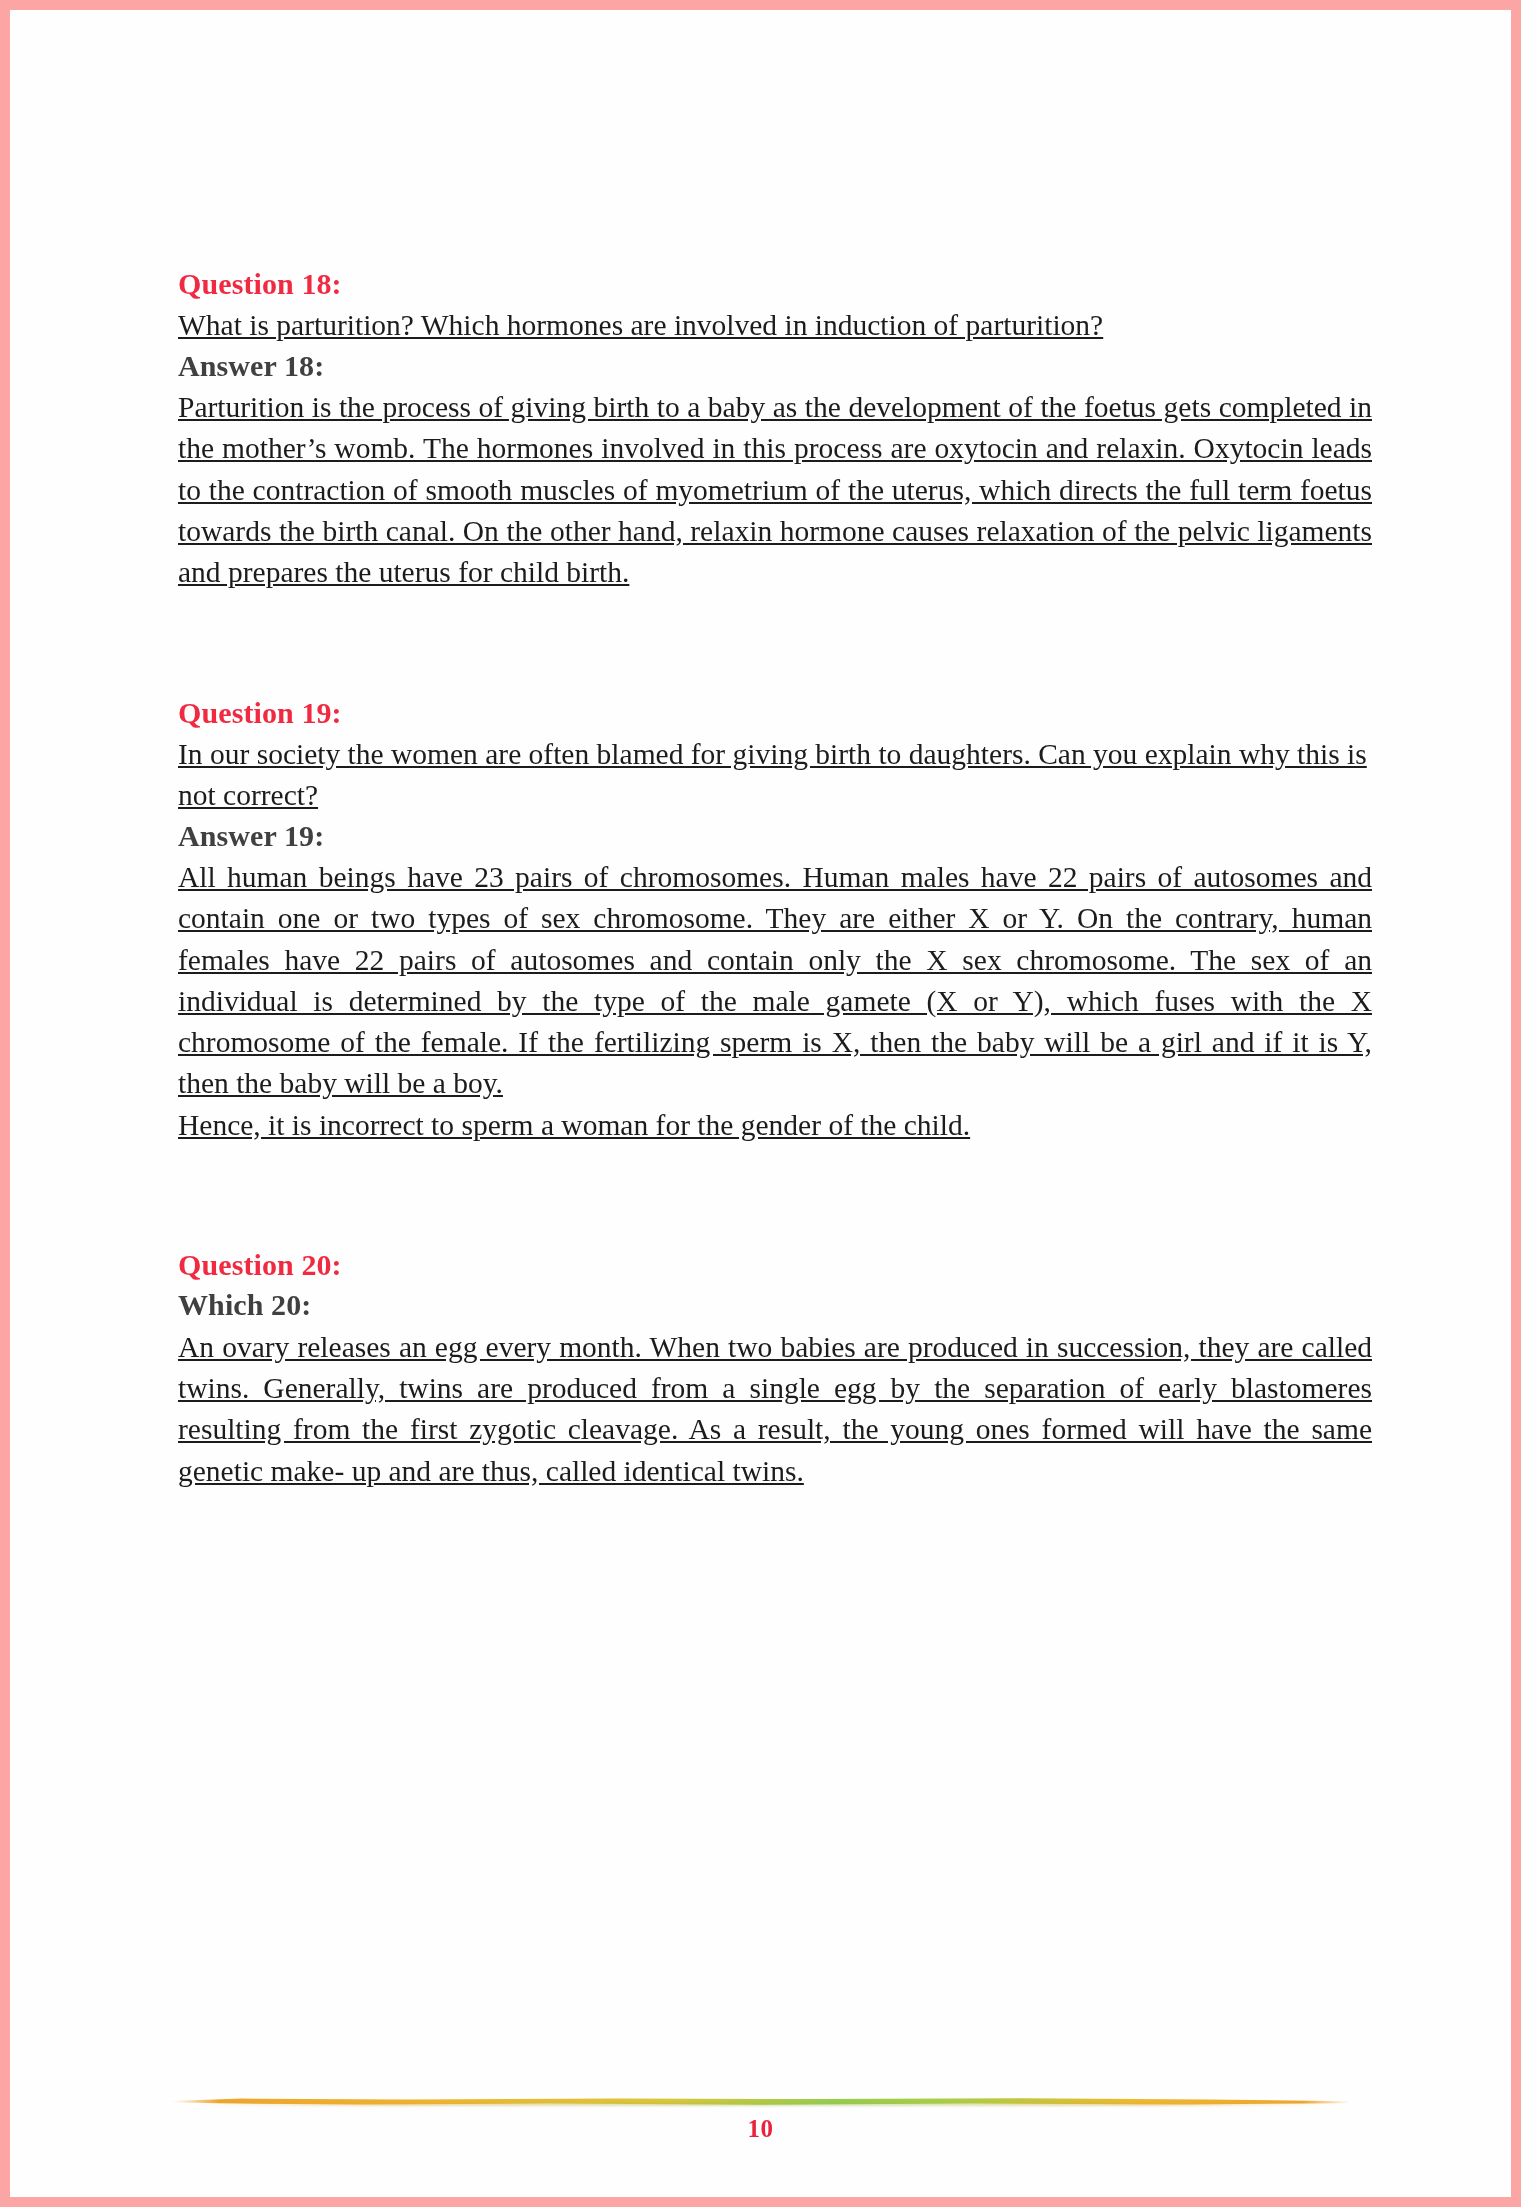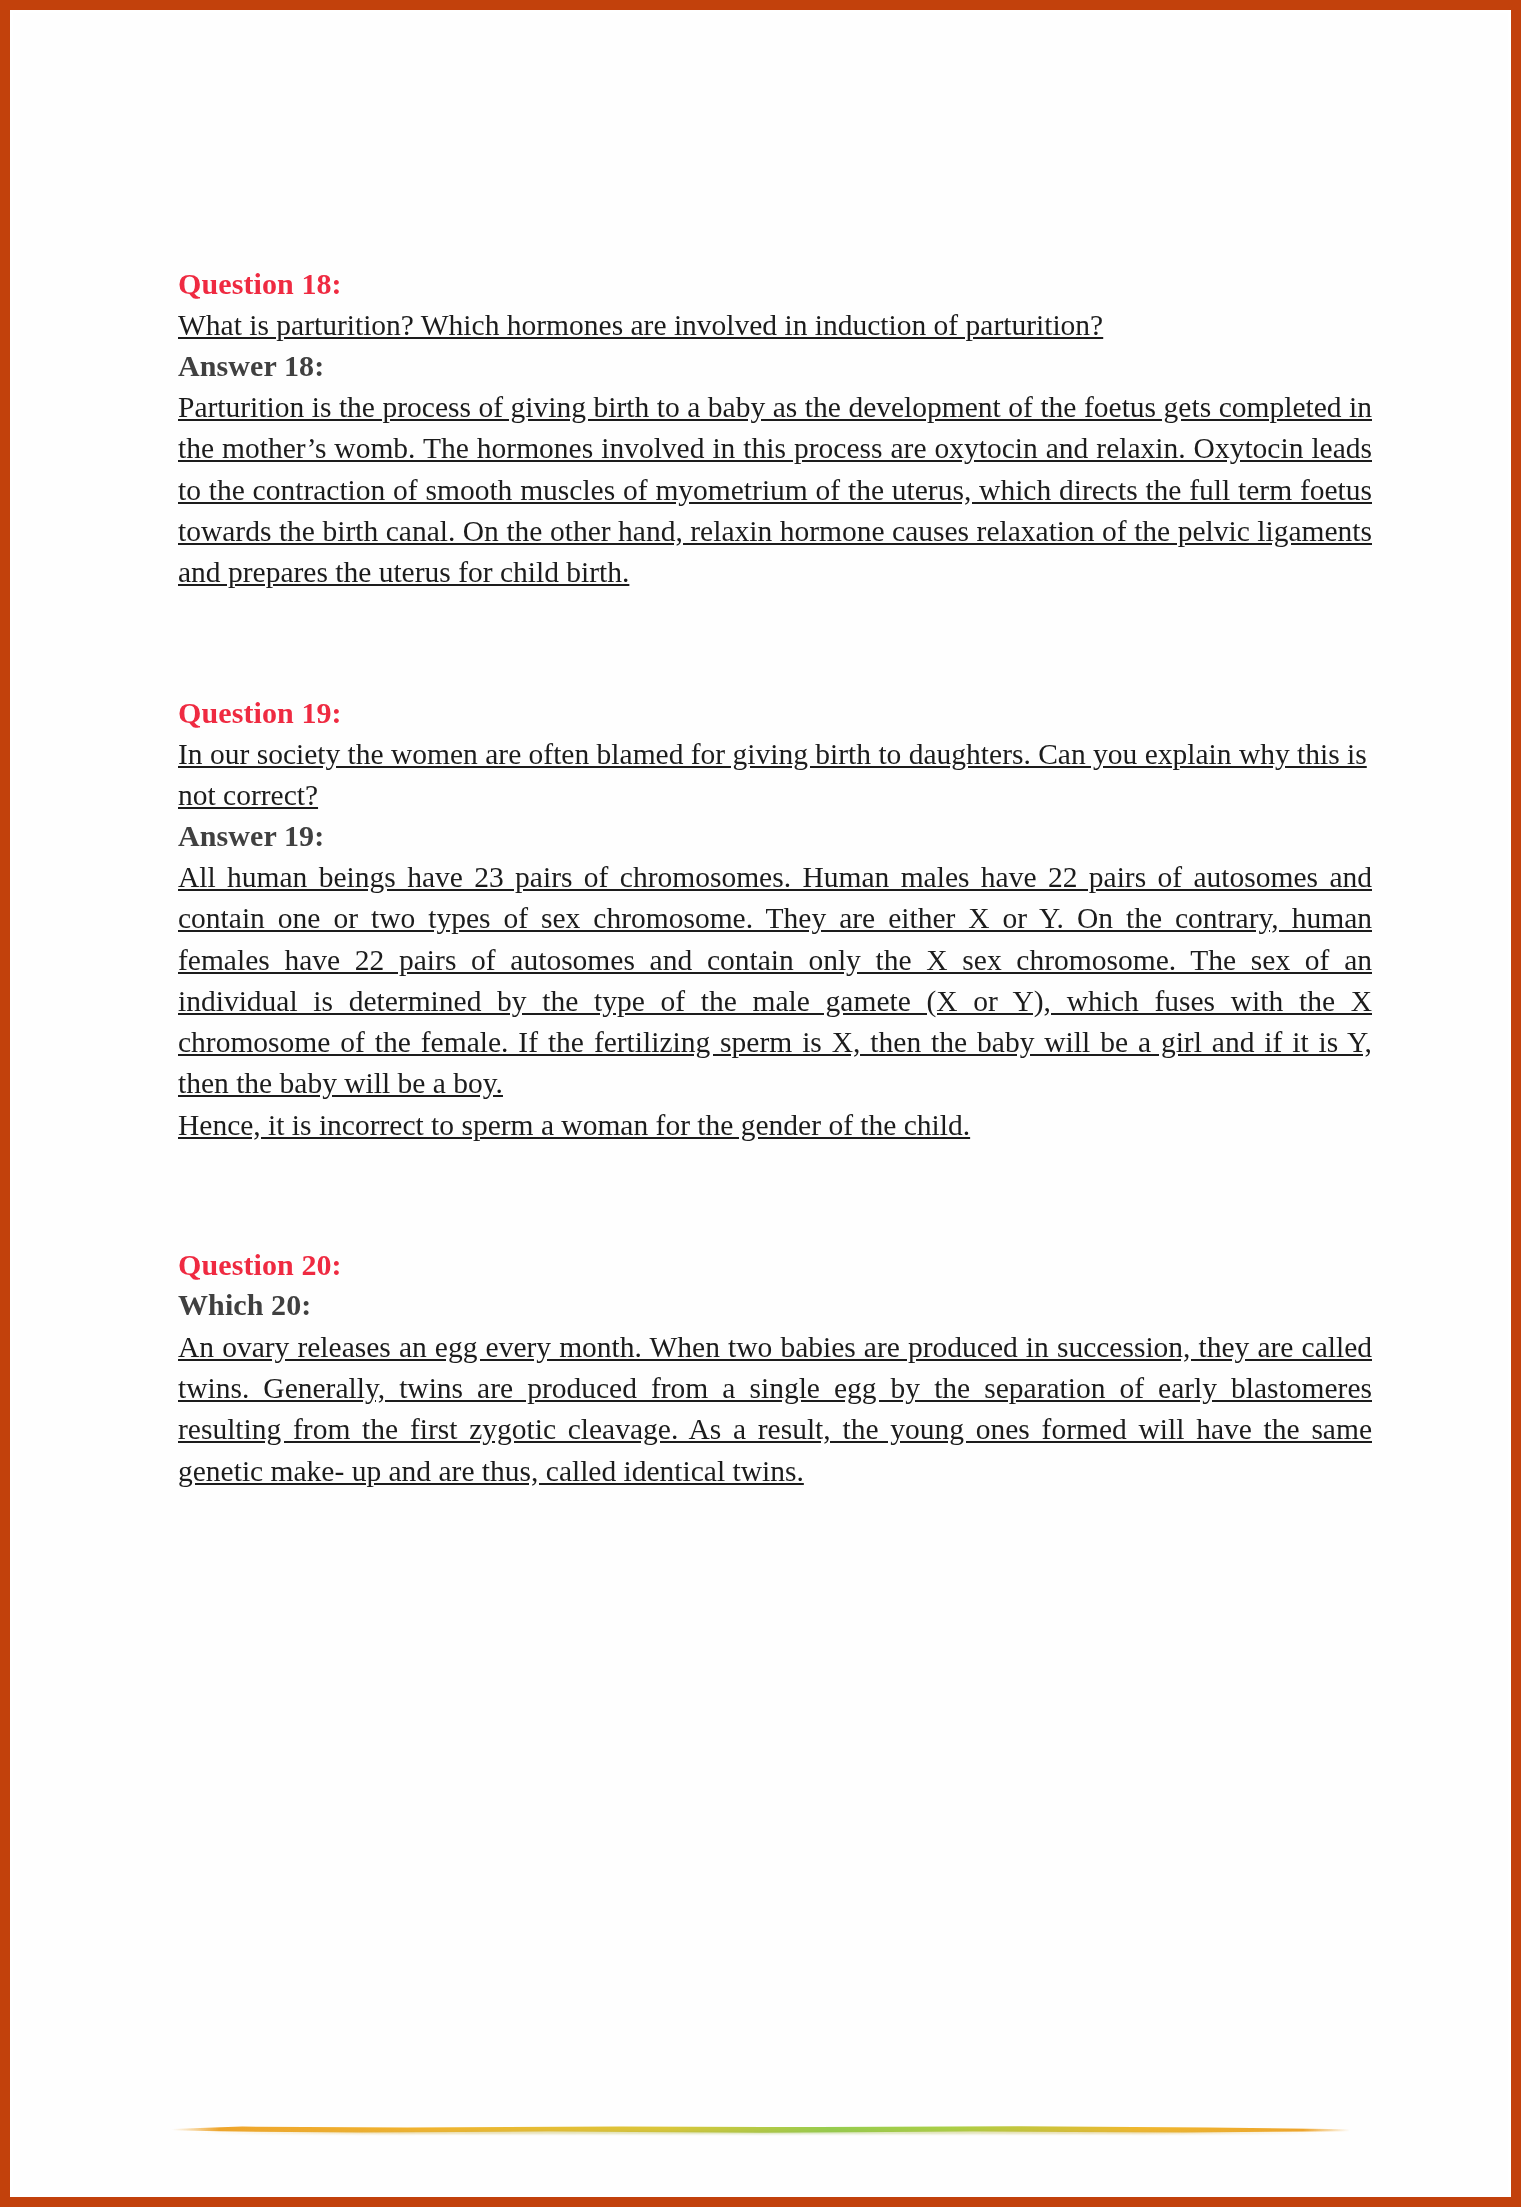--- a/index.html
+++ b/index.html
@@ -13,21 +13,21 @@
     font-family: "Liberation Serif", "DejaVu Serif", serif;
     -webkit-font-smoothing: antialiased;
   }
 
   .page {
     position: relative;
     box-sizing: border-box;
     width: 1521px;
     height: 2207px;
     background: #ffffff;
-    border: 10px solid #c2410c;
+    border: 10px solid #fca5a5;
     overflow: hidden;
   }
 
   .page-inner {
     position: absolute;
     left: 0;
     top: 0;
     right: 0;
     bottom: 0;
     background: #fefefe;
@@ -178,16 +178,17 @@
         <p class="body-text">An ovary releases an egg every month. When two babies are produced in succession, they are called twins. Generally, twins are produced from a single egg by the separation of early blastomeres resulting from the first zygotic cleavage. As a result, the young ones formed will have the same genetic make- up and are thus, called identical twins.</p>
       </div>
 
     </div>
 
     <div class="footer">
       <div class="footer-rule">
         <div class="rule-shape"></div>
         <div class="rule-shadow"></div>
       </div>
+      <div class="page-number">10</div>
     </div>
 
   </div>
 </div>
 
 </body></html>

